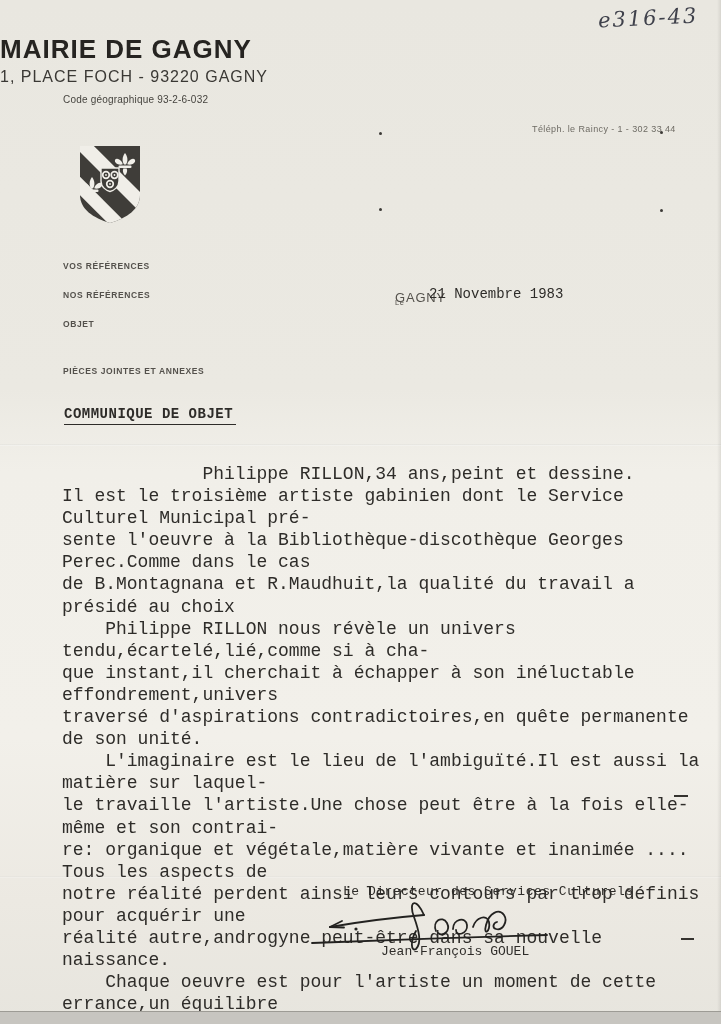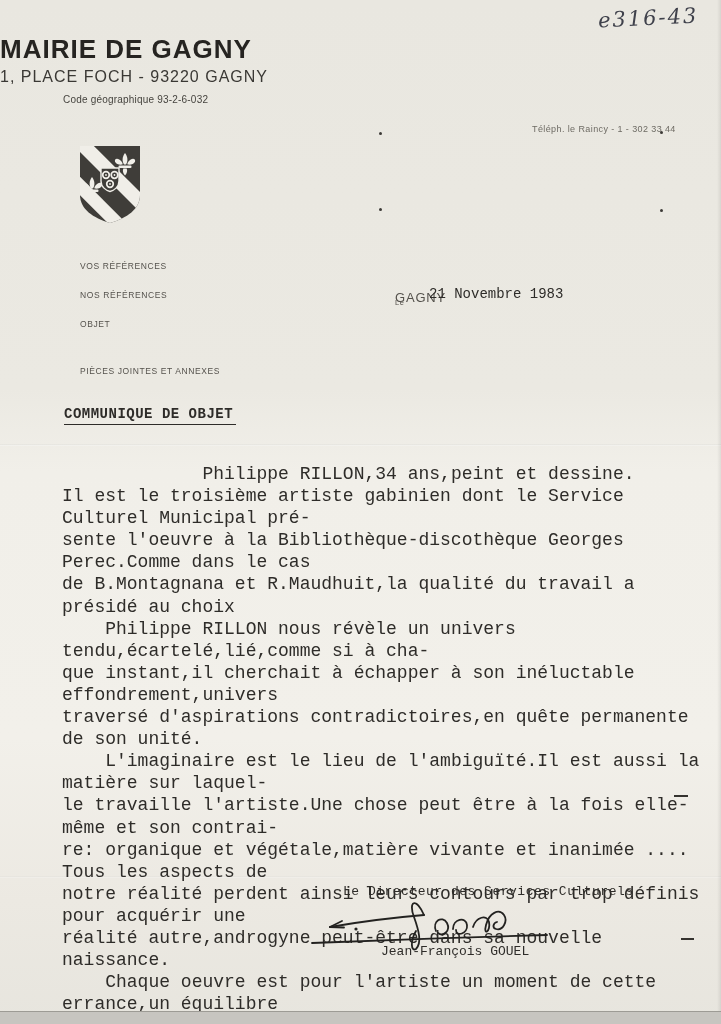--- a/index.html
+++ b/index.html
@@ -53,22 +53,22 @@
     position: absolute; top: 94px; left: 63px;
     font-size: 10px; color: #46443f; letter-spacing: 0.2px;
   }
   .phone {
     position: absolute; top: 96px; left: 532px;
     font-size: 9px; color: #6e6b64; letter-spacing: 0.4px; margin-top: 28px;
   }
   .crest { position: absolute; top: 143px; left: 77px; width: 66px; height: 84px; }
 
   .ref-label {
-    position: absolute; left: 80px;
-    font-size: 8.5px; letter-spacing: 0.6px; color: #54514c;
+    position: absolute; left: 63px;
+    font-size: 8.5px; letter-spacing: 0.6px; color: #54514c; font-weight: bold;
   }
   .ref-vos { top: 261px; }
   .ref-nos { top: 290px; }
   .ref-objet { top: 319px; }
   .ref-pieces { top: 366px; }
 
   .dateline-city {
     position: absolute; top: 290px; left: 395px;
     font-size: 13px; letter-spacing: 0.8px; color: #54514c;
   }

